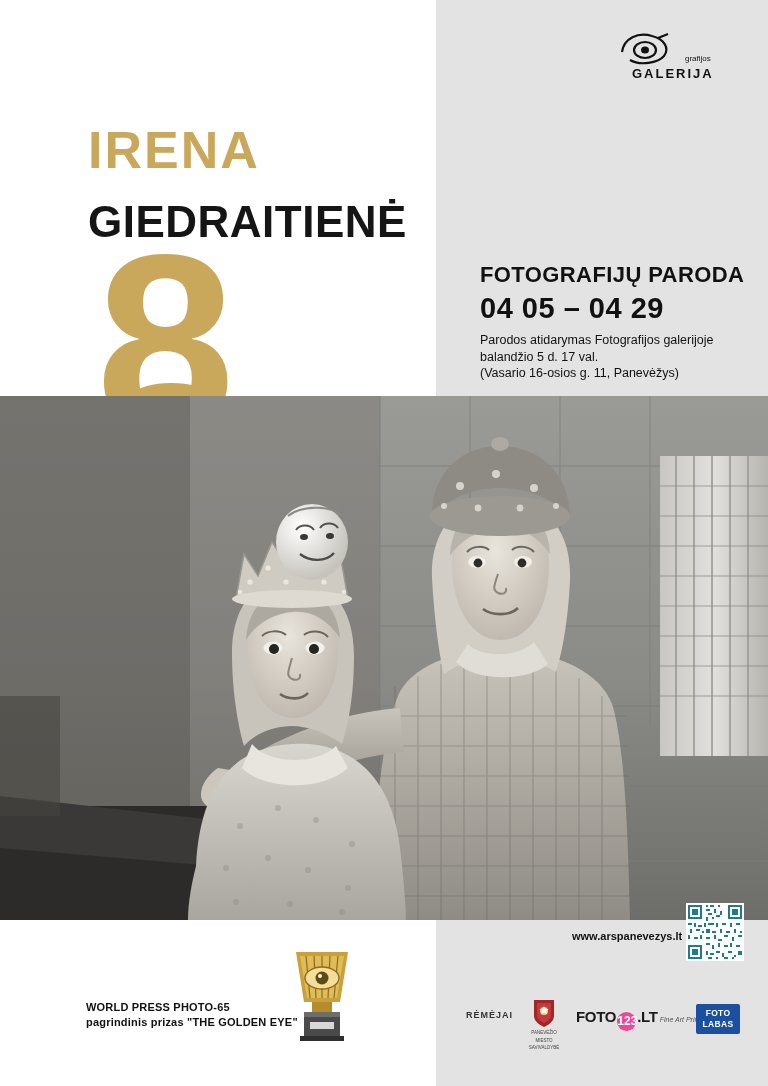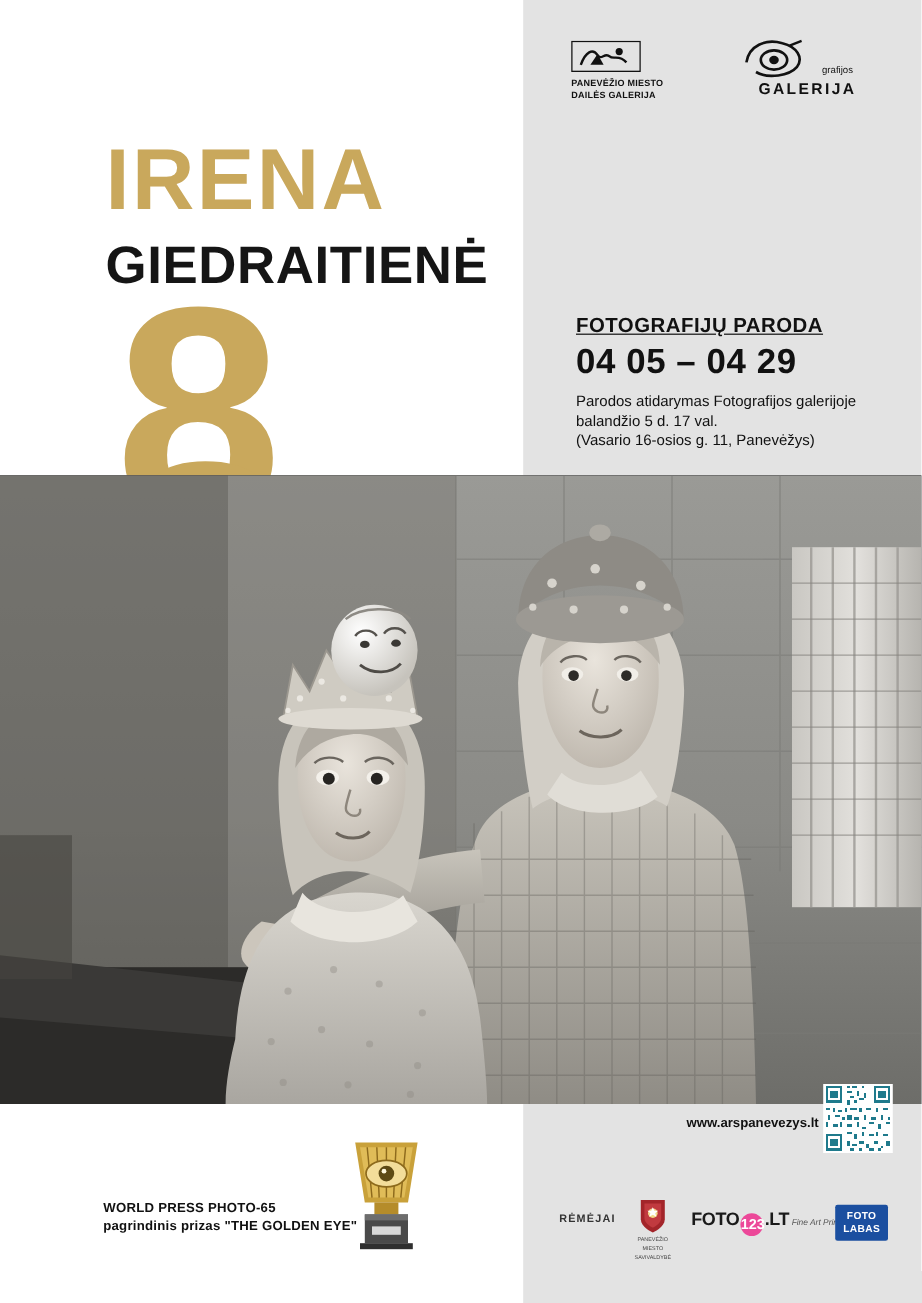--- a/index.html
+++ b/index.html
@@ -46,40 +46,40 @@
   .logo-fg .sub {
     position:absolute; left:56px; top:24px; font-size:8px; color:#111;padding-left:11px;
   }
   .logo-fg .big {
     position:absolute; left:14px; top:36px;
     font-size:13px; font-weight:bold; letter-spacing:2px; color:#111;
   }
   
   .title-irena {
     position:absolute; left:88px; top:112px;
-    font-size:72px; font-weight:bold; letter-spacing:2px;
+    font-size:52px; font-weight:bold; letter-spacing:2px;
     color:#c9a85c; line-height:76px;
   }
   .title-surname {
     position:absolute; left:88px; top:200px;
     font-size:44px; font-weight:bold; letter-spacing:.5px;
     color:#151515; line-height:44px;text-align:center;
   }
   .title-88 {
     position:absolute; left:96px; top:236px;
     font-size:250px; font-weight:bold;
     color:#c9a85c; line-height:215px; letter-spacing:-6px;
   }
   .title-88 .l2 { display:block; margin-top:-86px; margin-left:6px; }
   
   .info {
     position:absolute; left:480px; top:262px; width:270px;
   }
   .info .exh {
-    font-size:17px; font-weight:bold; letter-spacing:.4px; color:#111;text-decoration:underline;
+    font-size:22px; font-weight:bold; letter-spacing:.4px; color:#111;
   }
   .info .dates {
     font-size:29px; font-weight:bold; letter-spacing:.5px; color:#111;
     margin-top:4px; line-height:32px;
   }
   .info .desc {
     font-size:12.5px; color:#111; line-height:16.5px; margin-top:8px;
   }
   
   .photo {
@@ -127,32 +127,20 @@
 </style>
 </head>
 <body>
 
 <div class="poster">
 
   <div class="bg-left-top"></div>
   <div class="bg-right-top"></div>
 
   <div class="logos">
-    <div class="logo-pmdg">
-      <svg class="mark" viewBox="0 0 58 26">
-        <rect x="0.5" y="0.5" width="57" height="25" fill="none" stroke="#111" stroke-width="1.2"></rect>
-        <path d="M8 20 C12 9, 18 6, 22 12 C25 17, 28 9, 32 13 C35 16, 40 11, 46 18" fill="none" stroke="#111" stroke-width="2"></path>
-        <path d="M16 20 L22 11 L27 20 Z" fill="#111"></path>
-        <circle cx="40" cy="9" r="3" fill="#111"></circle>
-      </svg>
-      <div class="txt">
-        <div>PANEVĖŽIO MIESTO</div>
-        <div>DAILĖS GALERIJA</div>
-      </div>
-    </div>
 
     <div class="logo-fg">
       <svg class="mark" viewBox="0 0 58 40">
         <path d="M4 22 C6 8, 20 2, 34 6 C46 9, 52 18, 46 26 C40 33, 22 36, 12 30" fill="none" stroke="#111" stroke-width="2.2"></path>
         <ellipse cx="27" cy="20" rx="11" ry="8" fill="none" stroke="#111" stroke-width="2.2"></ellipse>
         <ellipse cx="27" cy="20" rx="4" ry="3.5" fill="#111"></ellipse>
         <path d="M40 8 L50 4" stroke="#111" stroke-width="2"></path>
       </svg>
       <div class="sub">grafijos</div>
       <div class="big">GALERIJA</div>

